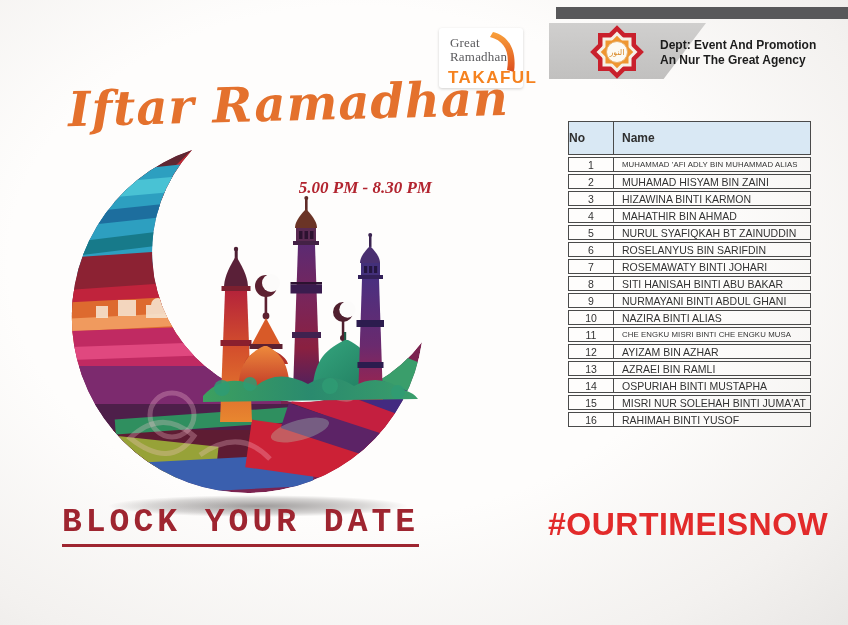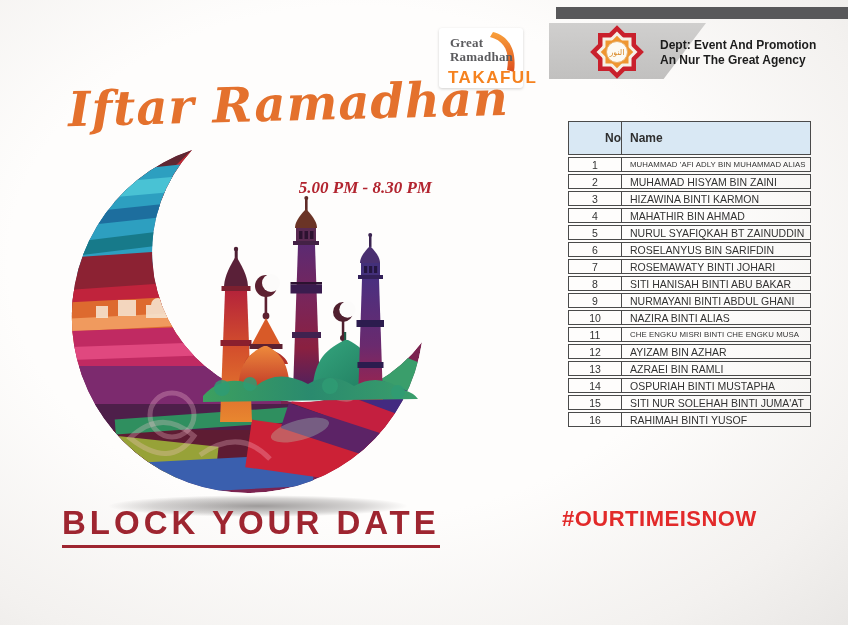--- a/index.html
+++ b/index.html
@@ -22,21 +22,21 @@
     font-size:12px; font-weight:bold; color:#1c1c1c; line-height:15px;
   }
 
   
   .ge-logo {
     position:absolute; left:439px; top:28px; width:84px; height:60px;
     background:#ffffff; border-radius:3px; box-shadow:0 1px 3px rgba(0,0,0,.18);
   }
   .ge-logo .l1, .ge-logo .l2 {
     position:absolute; left:11px; font-size:13px; color:#5b5b5e; letter-spacing:.2px;
-    font-family:"Liberation Serif", serif; font-weight:bold;
+    font-family:"Liberation Serif", serif; font-weight:normal;
   }
   .ge-logo .l1 { top:7px; }
   .ge-logo .l2 { top:21px; }
   .ge-logo .l3 {
     position:absolute; left:9px; top:40px; font-size:17px; font-weight:bold;
     color:#f5821f; letter-spacing:1.5px;
   }
   .ge-swoosh { position:absolute; right:2px; top:2px; }
 
   
@@ -56,43 +56,43 @@
     font-family:"Liberation Serif", serif; font-weight:bold; font-style:italic;
     font-size:17px; color:#b2242f; white-space:nowrap;
   }
 
   
   .artwork { position:absolute; left:40px; top:140px; width:460px; height:380px; }
 
   
   .cta {
     position:absolute; left:62px; top:504px;
-    font-family:Liberation Sans, sans-serif; font-weight:bold; font-size:33px;
+    font-family:Liberation Mono, monospace; font-weight:bold; font-size:33px;
     color:#9e2530; letter-spacing:4px; white-space:nowrap;
     border-bottom:3px solid #9e2530; padding-bottom:3px;
   }
 
   
   .hashtag {
-    position:absolute; left:562px; top:506px;
-    font-size:22px; font-weight:bold; color:#e22a2a; letter-spacing:.5px;
+    position:absolute; left:548px; top:506px;
+    font-size:32px; font-weight:bold; color:#e22a2a; letter-spacing:.5px;
     white-space:nowrap;
   }
 
   
   .roster {
     position:absolute; left:568px; top:119px; width:243px;
     border-collapse:separate; border-spacing:0 2px;
     font-size:10.5px; color:#333333;
   }
   .roster th {
     background:#d9e8f4; border:1px solid #4a4a4a; height:34px;
     font-size:12px; color:#2f2f2f; text-align:left;
   }
-  .roster th.no { width:54px; text-align:right; border-right:1px solid #4a4a4a; }
+  .roster th.no { width:46px; text-align:left; border-right:1px solid #4a4a4a; }
   .roster th.nm { border-left:0; padding-left:8px;margin-left:10px; }
   .roster td { border:1px solid #4a4a4a; height:15px; background:transparent; }
   .roster td.no { text-align:center; }
   .roster td.nm { border-left:0; padding-left:8px; white-space:nowrap;margin-left:8px; }
   .roster tr.condensed td.nm { font-size:7.8px; letter-spacing:.1px; }
 </style>
 </head>
 <body>
 
 <div id="canvas">
@@ -359,21 +359,21 @@
       <tr>
         <td class="no">13</td>
         <td class="nm">AZRAEI BIN RAMLI</td>
       </tr>
       <tr>
         <td class="no">14</td>
         <td class="nm">OSPURIAH BINTI MUSTAPHA</td>
       </tr>
       <tr>
         <td class="no">15</td>
-        <td class="nm">SITI NUR SOLEHAH BINTI JUMA'AT</td>
+        <td class="nm">MISRI NUR SOLEHAH BINTI JUMA'AT</td>
       </tr>
       <tr>
         <td class="no">16</td>
         <td class="nm">RAHIMAH BINTI YUSOF</td>
       </tr>
     </tbody>
   </table>
 
 </div>
 

